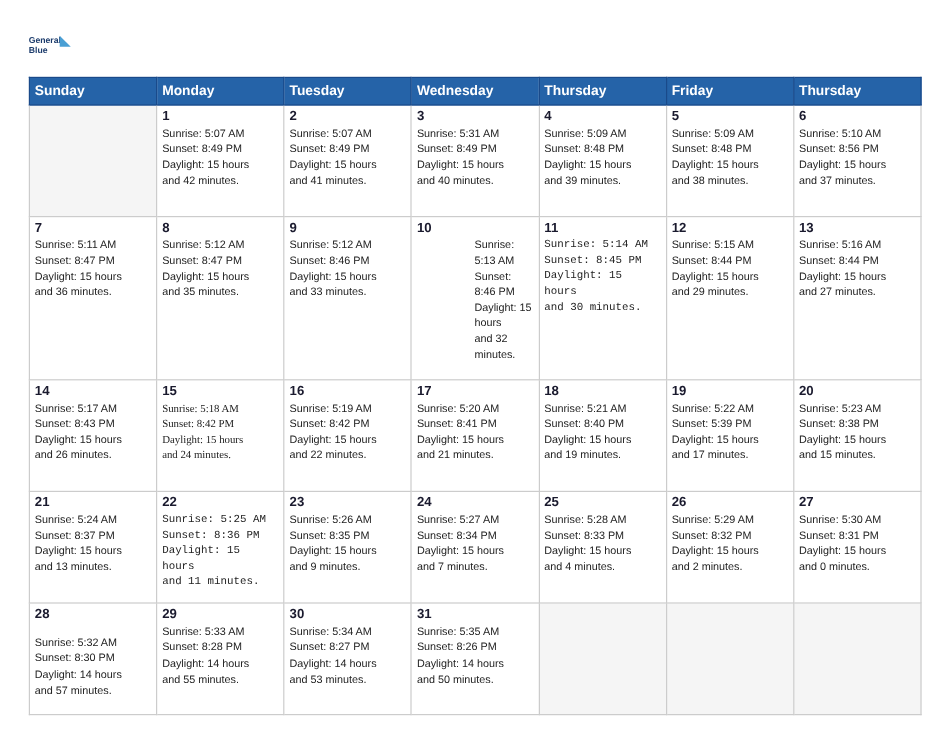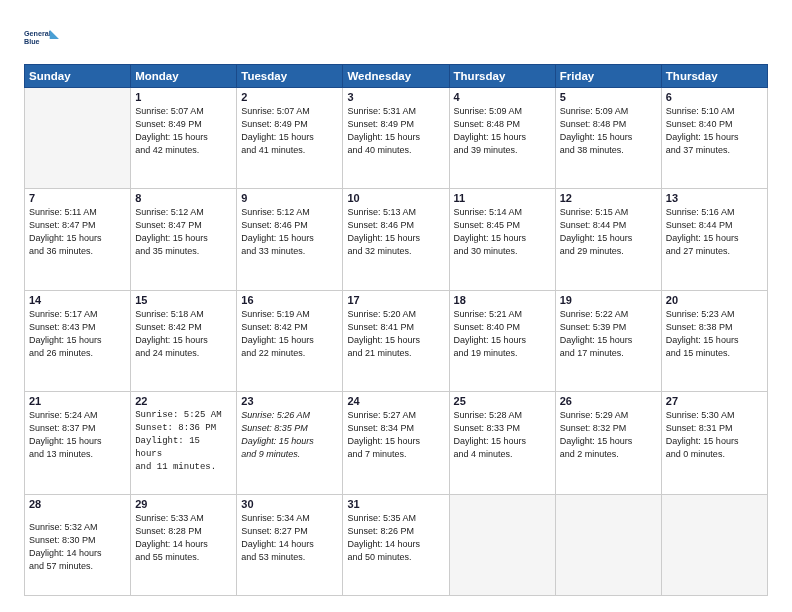--- a/index.html
+++ b/index.html
@@ -149,21 +149,21 @@
           <td>
             <div class="day-number">5</div>
             <div class="day-info" style="white-space: pre-line;">Sunrise: 5:09 AM
 Sunset: 8:48 PM
 Daylight: 15 hours
 and 38 minutes.</div>
           </td>
           <td>
             <div class="day-number">6</div>
             <div class="day-info" style="white-space: pre-line;">Sunrise: 5:10 AM
-Sunset: 8:40 PM
+Sunset: 8:56 PM
 Daylight: 15 hours
 and 37 minutes.</div>
           </td>
         </tr>
         <tr>
           <td>
             <div class="day-number">7</div>
             <div class="day-info" style="white-space: pre-line;">Sunrise: 5:11 AM
 Sunset: 8:47 PM
 Daylight: 15 hours
@@ -178,28 +178,28 @@
           </td>
           <td>
             <div class="day-number">9</div>
             <div class="day-info" style="white-space: pre-line;">Sunrise: 5:12 AM
 Sunset: 8:46 PM
 Daylight: 15 hours
 and 33 minutes.</div>
           </td>
           <td>
             <div class="day-number">10</div>
-            <div class="day-info" style="white-space: pre-line;">Sunrise: 5:13 AM
+            <div class="day-info" style="white-space: pre-line; margin-left: 48px;">Sunrise: 5:13 AM
 Sunset: 8:46 PM
 Daylight: 15 hours
 and 32 minutes.</div>
           </td>
           <td>
             <div class="day-number">11</div>
-            <div class="day-info" style="white-space: pre-line;">Sunrise: 5:14 AM
+            <div class="day-info" style="white-space: pre-line; font-family: Liberation Mono, monospace;">Sunrise: 5:14 AM
 Sunset: 8:45 PM
 Daylight: 15 hours
 and 30 minutes.</div>
           </td>
           <td>
             <div class="day-number">12</div>
             <div class="day-info" style="white-space: pre-line;">Sunrise: 5:15 AM
 Sunset: 8:44 PM
 Daylight: 15 hours
 and 29 minutes.</div>
@@ -215,21 +215,21 @@
         <tr>
           <td>
             <div class="day-number">14</div>
             <div class="day-info" style="white-space: pre-line;">Sunrise: 5:17 AM
 Sunset: 8:43 PM
 Daylight: 15 hours
 and 26 minutes.</div>
           </td>
           <td>
             <div class="day-number">15</div>
-            <div class="day-info" style="white-space: pre-line;">Sunrise: 5:18 AM
+            <div class="day-info" style="white-space: pre-line; font-family: Liberation Serif, serif;">Sunrise: 5:18 AM
 Sunset: 8:42 PM
 Daylight: 15 hours
 and 24 minutes.</div>
           </td>
           <td>
             <div class="day-number">16</div>
             <div class="day-info" style="white-space: pre-line;">Sunrise: 5:19 AM
 Sunset: 8:42 PM
 Daylight: 15 hours
 and 22 minutes.</div>
@@ -273,21 +273,21 @@
           </td>
           <td>
             <div class="day-number">22</div>
             <div class="day-info" style="white-space: pre-line; font-family: Liberation Mono, monospace;">Sunrise: 5:25 AM
 Sunset: 8:36 PM
 Daylight: 15 hours
 and 11 minutes.</div>
           </td>
           <td>
             <div class="day-number">23</div>
-            <div class="day-info" style="white-space: pre-line; font-style: italic;">Sunrise: 5:26 AM
+            <div class="day-info" style="white-space: pre-line;">Sunrise: 5:26 AM
 Sunset: 8:35 PM
 Daylight: 15 hours
 and 9 minutes.</div>
           </td>
           <td>
             <div class="day-number">24</div>
             <div class="day-info" style="white-space: pre-line;">Sunrise: 5:27 AM
 Sunset: 8:34 PM
 Daylight: 15 hours
 and 7 minutes.</div>

